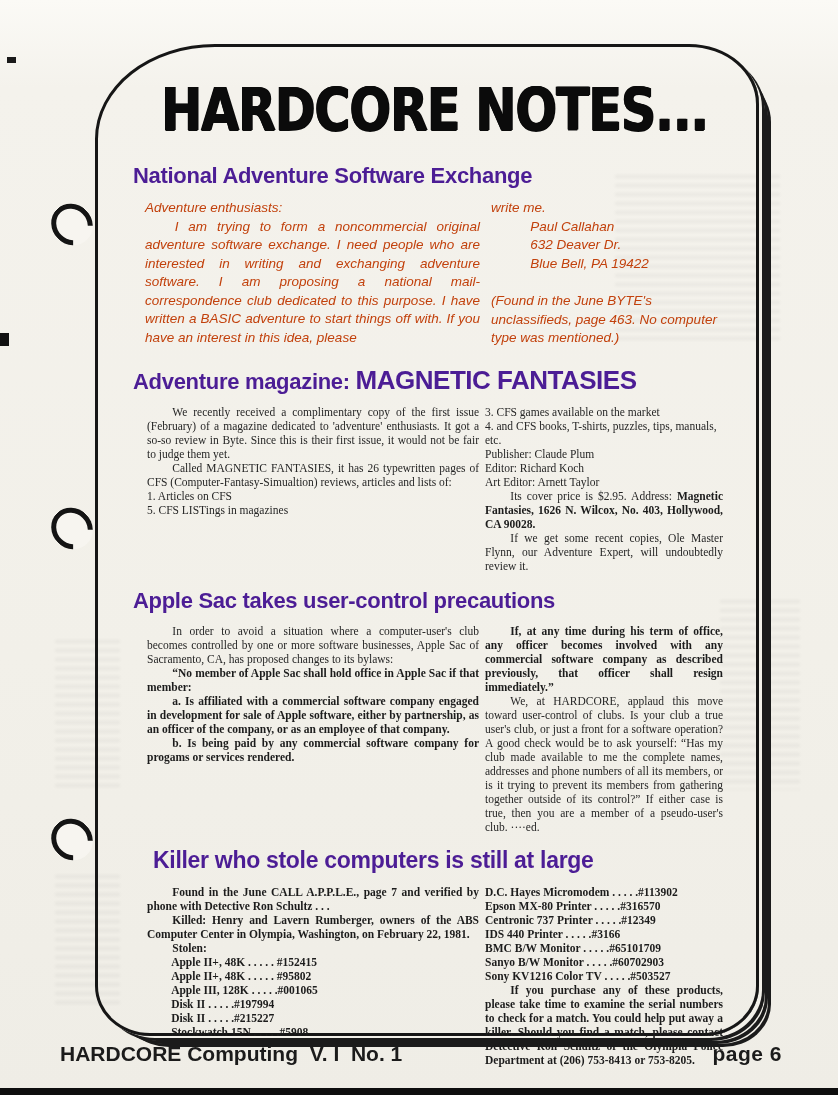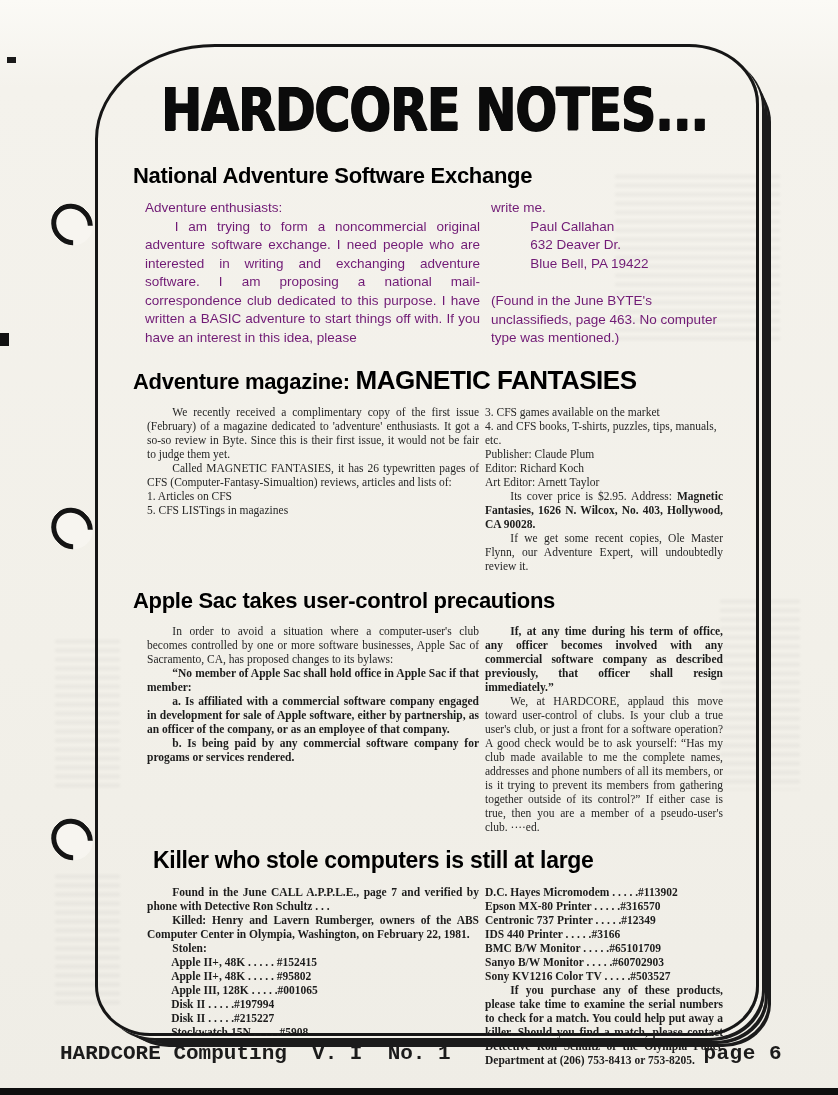--- a/index.html
+++ b/index.html
@@ -37,51 +37,51 @@
   .content{width:590px;}
 
   .logo{
     font-family:"DejaVu Sans",sans-serif;font-weight:900;font-size:49px;
     letter-spacing:-1px;color:#0b0b0b;margin:6px 0 0 28px;
     transform:scaleY(1.18);transform-origin:left top;white-space:nowrap;
     text-shadow:1px 0 0 #0b0b0b,-0.5px 0 0 #0b0b0b,0 0.5px 0 #0b0b0b;
   }
 
   h2{
-    font-family:"Liberation Sans",sans-serif;font-weight:bold;color:#000000;
+    font-family:"Liberation Sans",sans-serif;font-weight:bold;color:#4c1d95;
     font-size:22px;letter-spacing:-0.3px;margin:0;line-height:1.1;
   }
   .h1{margin-top:30px;}
   .h2{margin-top:18px;}
   .h3{margin-top:16px;}
   .h4{margin-top:14px;font-size:23px;margin-left:20px;}
   .h2 .big{font-size:26px;letter-spacing:-0.5px;}
 
   .cols{display:flex;justify-content:space-between;margin-top:11px;}
   .colL{width:332px;margin-left:14px;}
   .colR{width:238px;}
   .sec1 .colL{width:335px;margin-left:12px;}
   .sec1 .colR{width:232px;}
 
-  .letter{font-family:"Liberation Sans",sans-serif;
-    font-size:13.5px;line-height:18.5px;color:#701a75;}
+  .letter{font-family:"Liberation Sans",sans-serif;font-style:italic;
+    font-size:13.5px;line-height:18.5px;color:#c2410c;}
   .serif{font-size:11.5px;line-height:14px;color:#262626;}
 
   .p{margin:0;text-align:justify;}
   .nj{text-align:left;}
   .ind{text-indent:2.2em;}
   .b{font-weight:bold;color:#1c1c1c;}
   .adr{padding-left:2.9em;}
   .gap{margin-top:19px;}
   .lst{padding-left:2.1em;}
 
   .footer{
     position:absolute;left:60px;right:56px;top:1042px;
     display:flex;justify-content:space-between;
-    font-family:Liberation Mono, monospace;font-weight:bold;color:#1b1b1b;
+    font-family:Liberation Sans, sans-serif;font-weight:bold;color:#1b1b1b;
     font-size:21px;white-space:pre;
   }
   .footer .pg{letter-spacing:0.5px;}
 </style>
 </head>
 <body>
 
 <div>
 
   <div class="ghost g1"></div>

